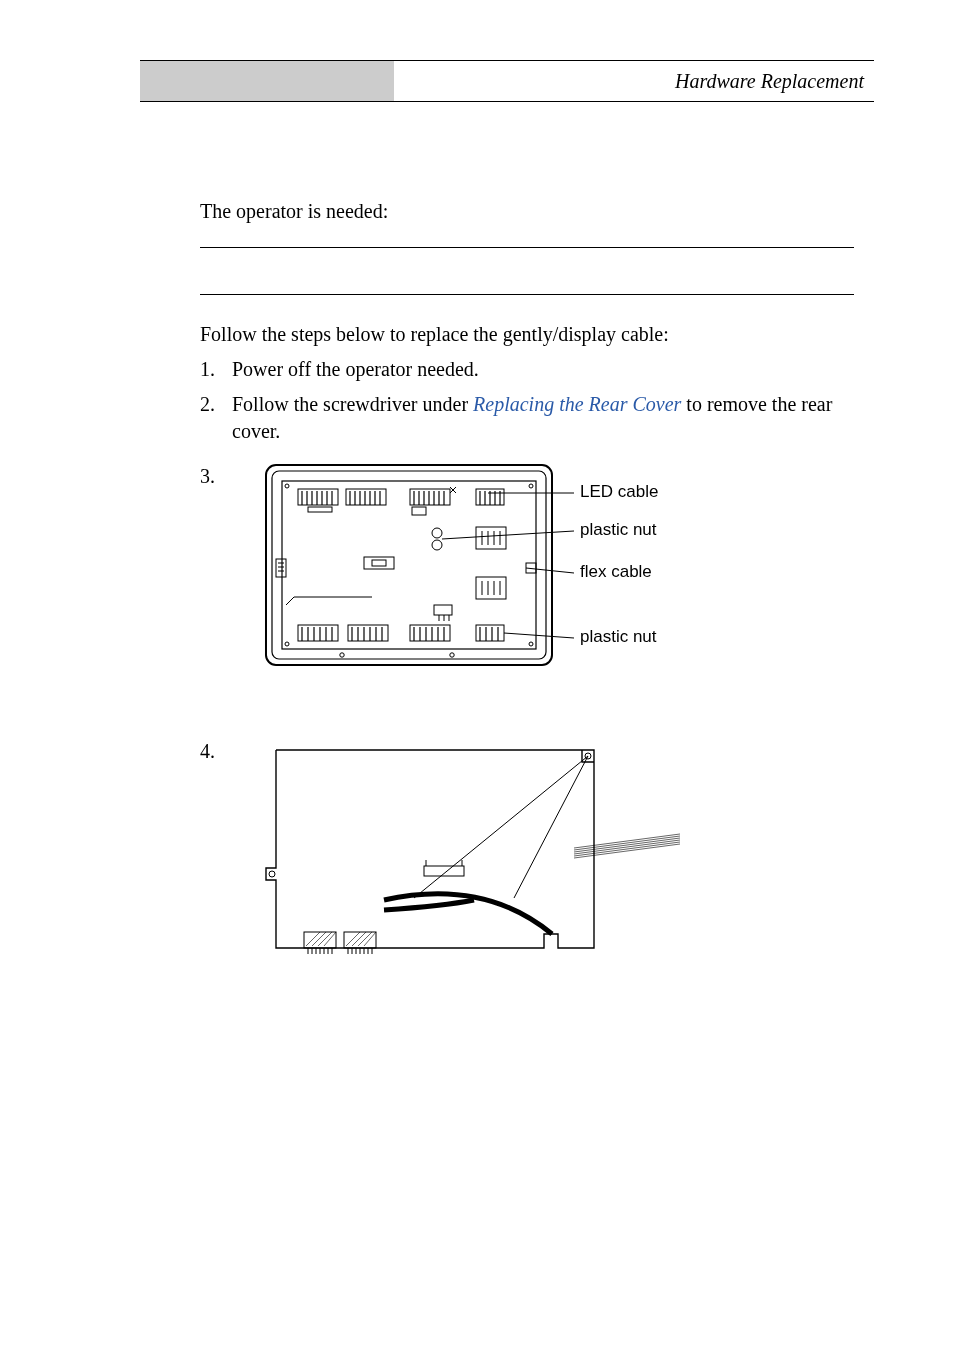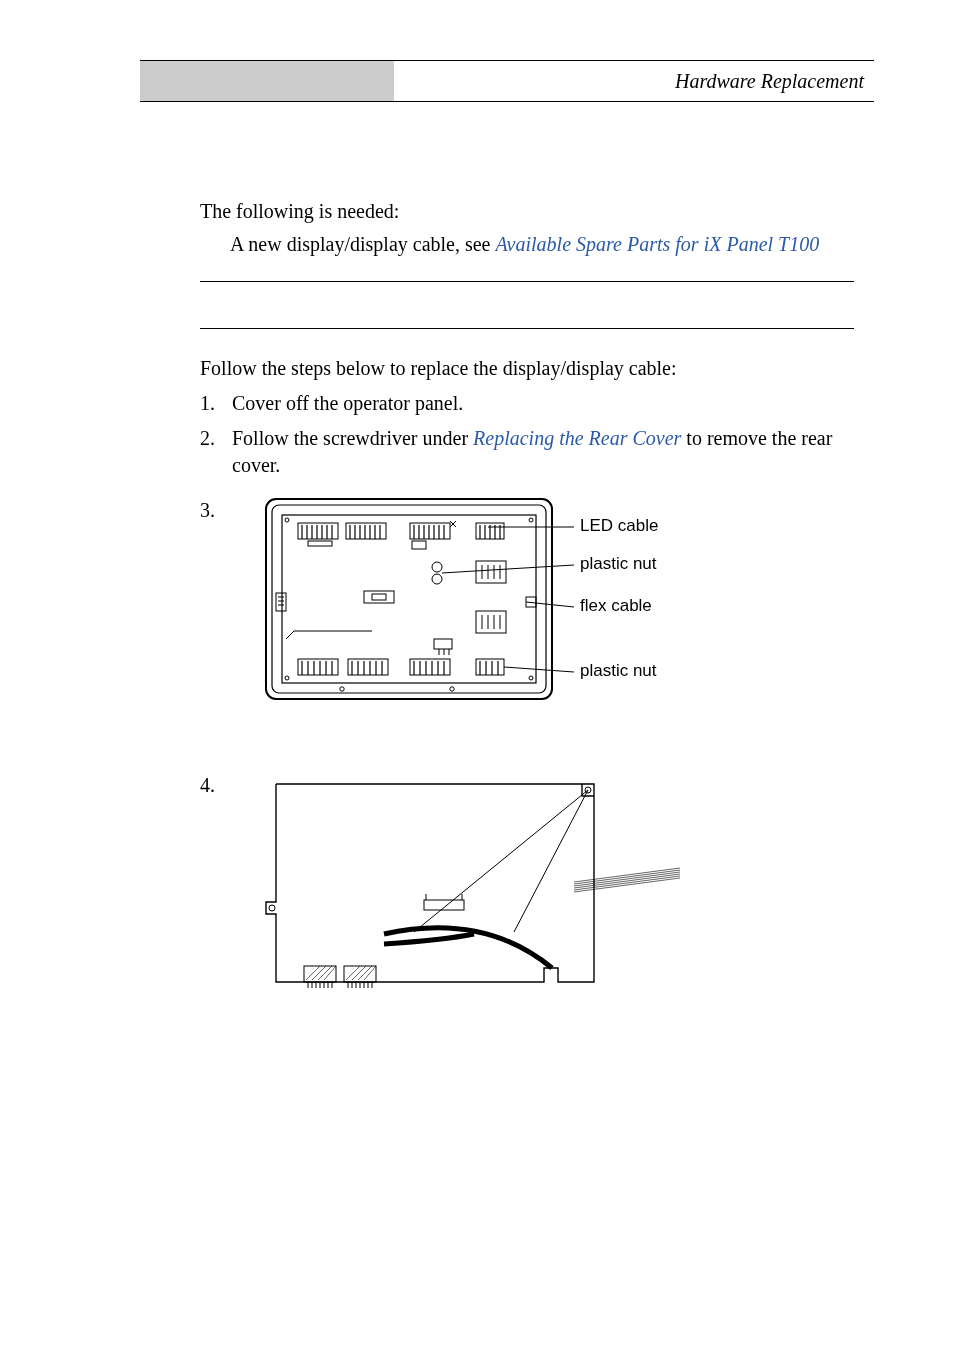--- a/index.html
+++ b/index.html
@@ -30,37 +30,34 @@
 <div class="page">
 
   <div class="header-band">
     <div class="stripe"></div>
     <div class="grey"></div>
     <div class="title">Hardware Replacement</div>
   </div>
 
   <div class="body">
 
-    <div class="intro">The following is needed:</div>
+    <div class="intro">The operator is needed:</div>
 
     <div class="bullets">
-      <div>
-        <span>A new display/display cable, see </span><a href="#" class="link">Available Spare Parts for iX Panel T100</a>
-      </div>
     </div>
 
     <div class="rule-top"></div>
     <div class="rule-bot"></div>
 
-    <div class="steps-intro">Follow the steps below to replace the display/display cable:</div>
+    <div class="steps-intro">Follow the steps below to replace the gently/display cable:</div>
 
     <ol class="steps">
       <li>
         <span class="num">1.</span>
-        <span>Cover off the operator panel.</span>
+        <span>Power off the operator needed.</span>
       </li>
       <li>
         <span class="num">2.</span>
         <span>Follow the screwdriver under </span><a href="#" class="link">Replacing the Rear Cover</a><span> to remove the rear cover.</span>
       </li>
       <li>
         <span class="num">3.</span>
 
         <div class="fig-wrap">
           <svg width="420" height="210" viewBox="0 0 420 210">

